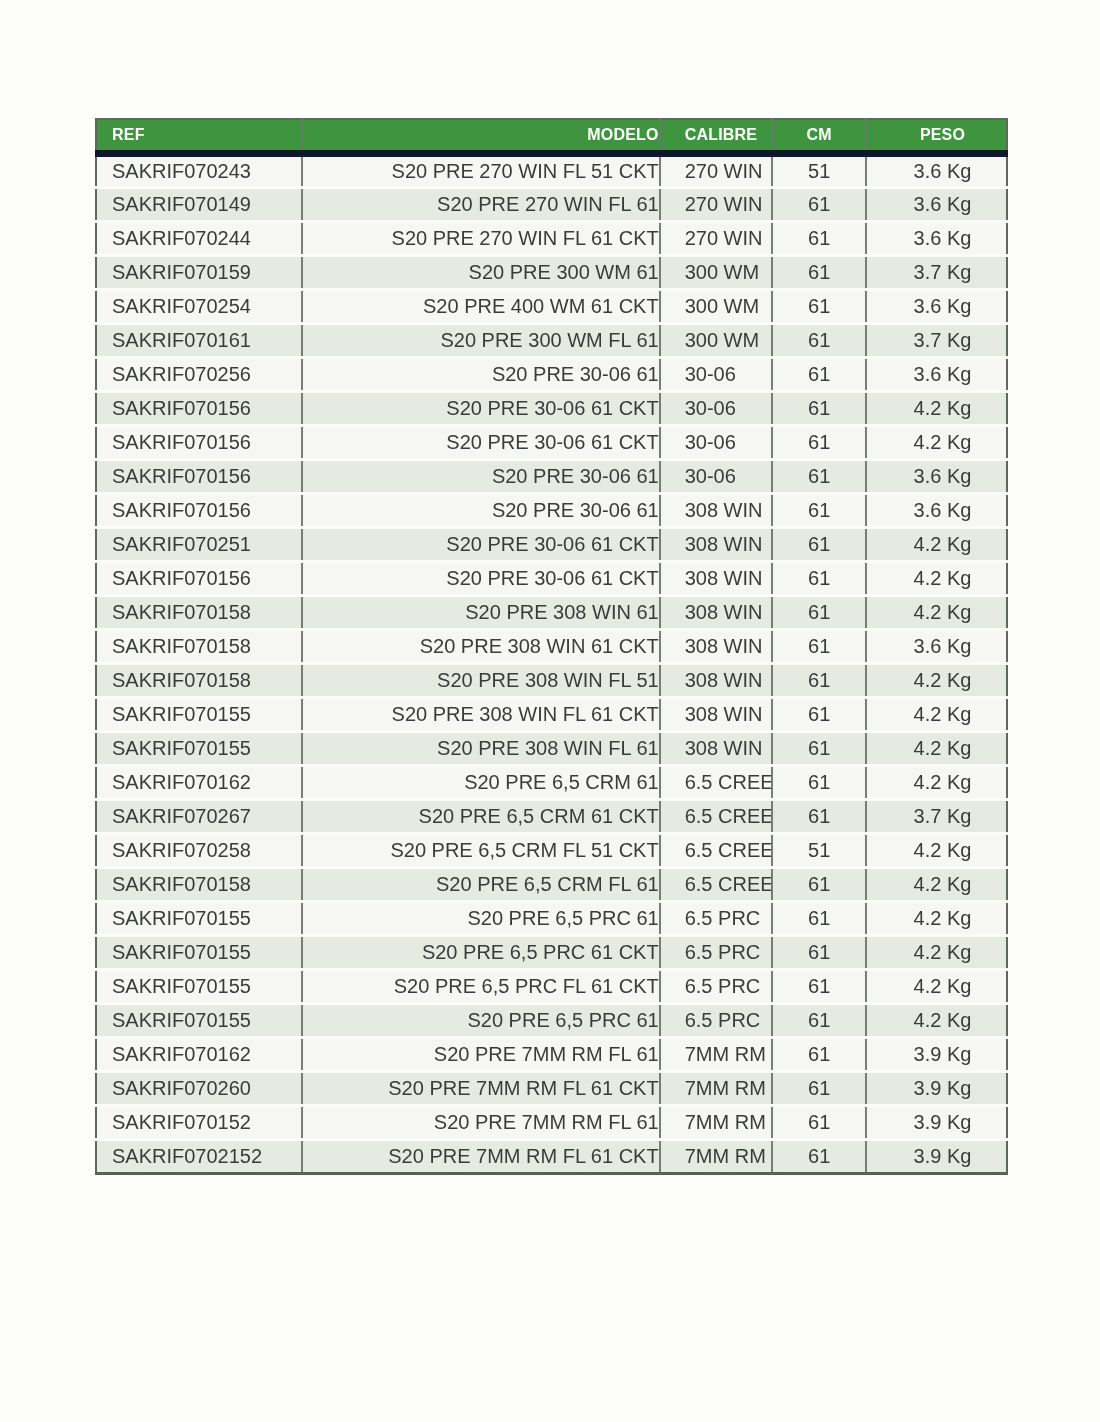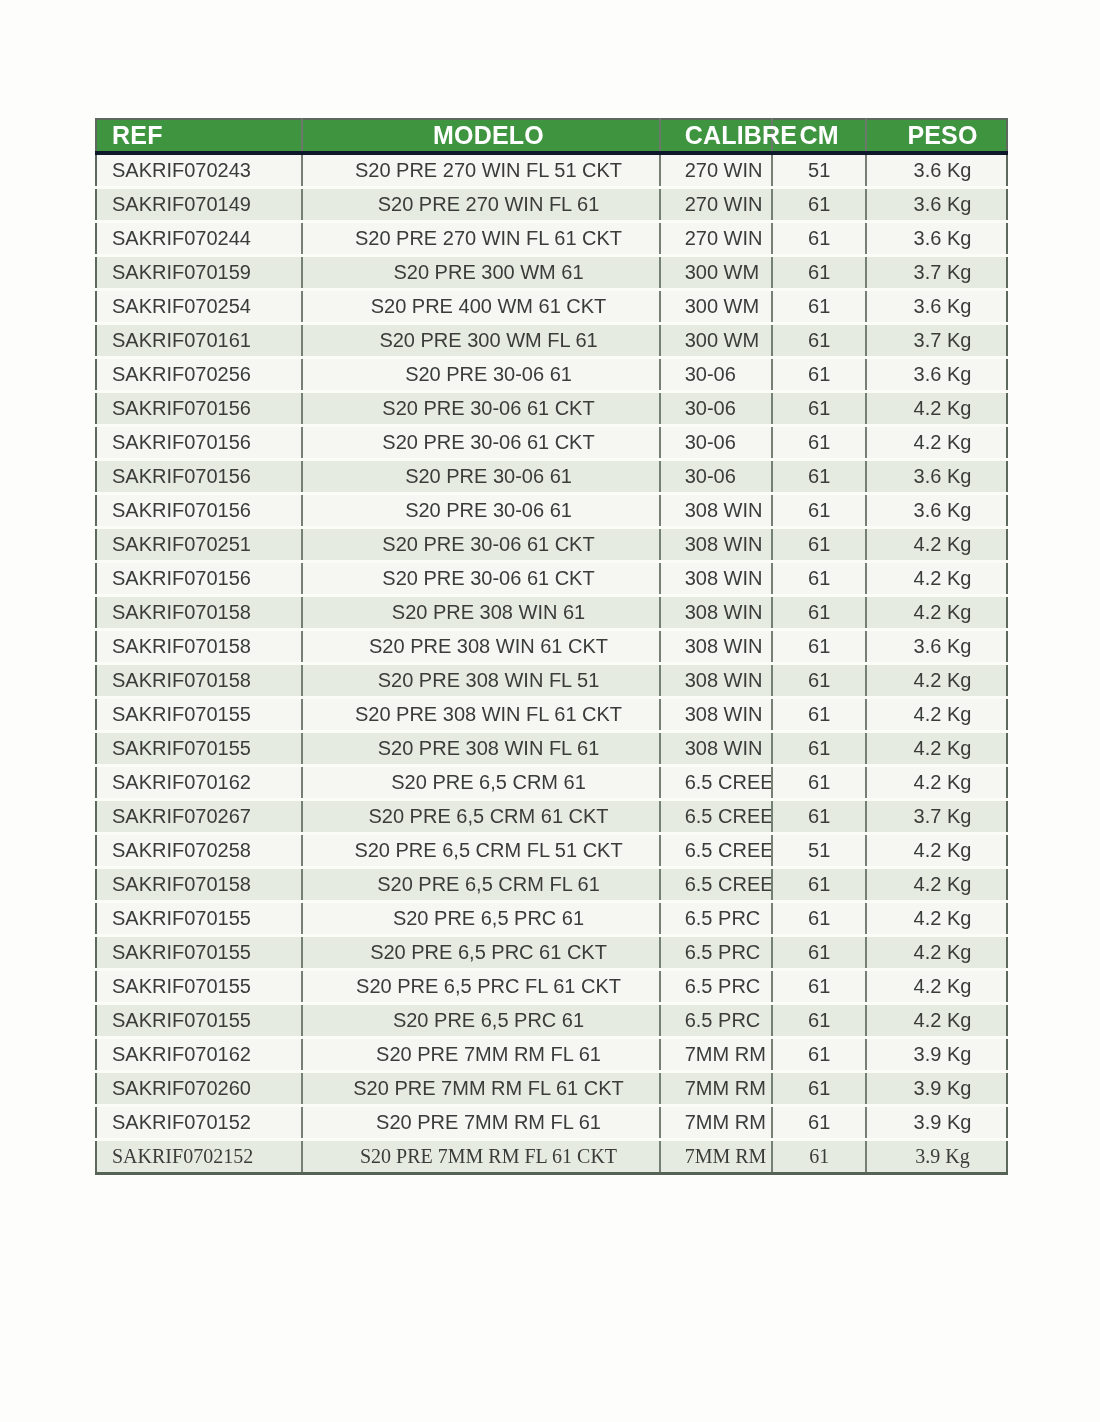--- a/index.html
+++ b/index.html
@@ -23,47 +23,47 @@
     top: 118px;
     width: 913px;
     border-collapse: collapse;
     table-layout: fixed;
     border: 2px solid #5e695e;
     border-bottom: 3px solid #566355;
   }
   thead th {
     background: #3f9440;
     color: #ffffff;
-    font-size: 25px;
+    font-size: 16px;
     font-weight: bold;
     height: 34px;
     padding: 0;
     border-right: 2px solid #6d786d;
-    border-bottom: 4px solid #0f172a;
+    border-bottom: 7px solid #0f172a;
     letter-spacing: 0.2px;
     vertical-align: middle;
   }
   tbody td {
     font-size: 20px;
     color: #3a3c3a;
     height: 34px;
     padding: 0;
     border-right: 2px solid #757f74;
     border-bottom: 3px solid #fbfcf8;
     vertical-align: middle;
     white-space: nowrap;
     overflow: hidden;
   }
   thead th:last-child, tbody td:last-child { border-right: none; }
-  tbody tr:last-child td { border-bottom: none; font-family: Liberation Serif, serif; }
+  tbody tr:last-child td { border-bottom: none; }
   tr.row-green td { background: #e6ebe2; }
   tr.row-white td { background: #f6f7f3; }
 
   .col-ref     { width: 205px; text-align: left;   padding-left: 15px; }
-  .col-modelo  { width: 355px; text-align: center;   padding-left: 15px; }
+  .col-modelo  { width: 355px; text-align: right;   padding-left: 15px; }
   .col-calibre { width: 112px; text-align: left;   padding-left: 24px; }
   .col-cm      { width: 93px; text-align: center; }
   .col-peso    { width: 140px; text-align: center; padding-left: 12px; }
 </style>
 </head>
 <body>
 
 <div class="page">
   <table class="spec-table">
     <colgroup>

